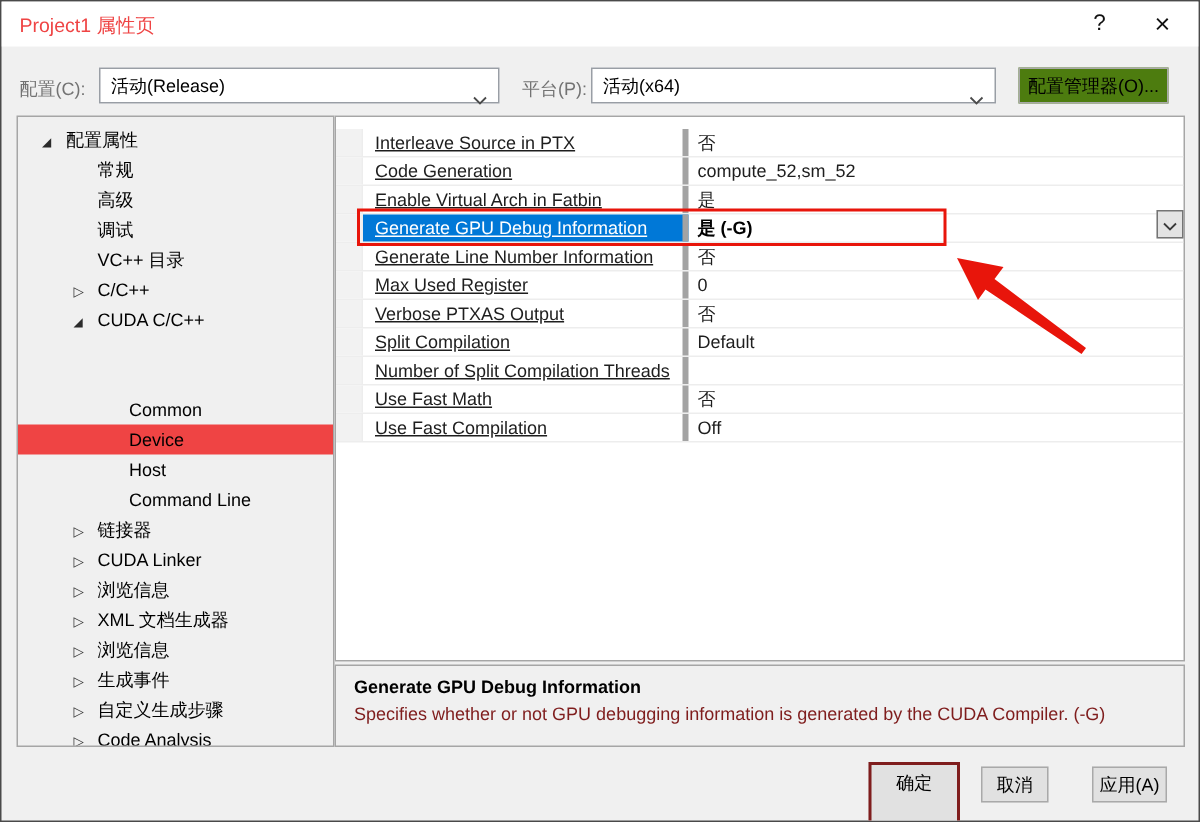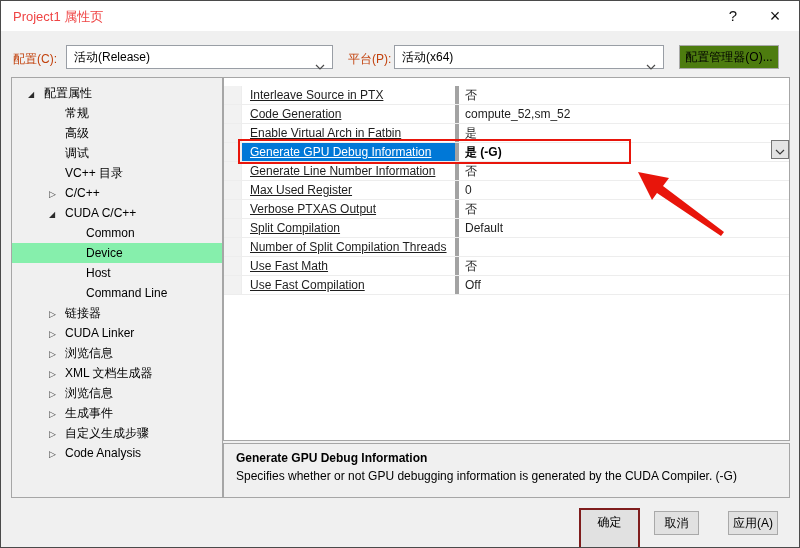--- a/index.html
+++ b/index.html
@@ -8,37 +8,37 @@
     position:absolute; left:0; top:0; width:800px; height:548px;
     background:#f0f0f0; border:1px solid #4a4a4a; overflow:hidden;
   }
   
   .titlebar { position:absolute; left:0; top:0; width:100%; height:30px; background:#ffffff; }
   .title { position:absolute; left:12px; top:7px; font-size:13px; color:#ef4444; }
   .tb-btn { position:absolute; top:0; width:40px; height:30px; text-align:center; line-height:30px; font-size:15px; color:#111; cursor:default; }
   .help-btn { right:46px; }
   .close-btn { right:4px; font-size:18px; }
   
-  .lbl { position:absolute; font-size:12px; color:#c2410c; top:50px; }
+  .lbl { position:absolute; font-size:12px; color:#737373; top:50px; }
   .combo {
     position:absolute; top:44px; height:24px; background:#fff; border:1px solid #999ea5;
     font-size:12px; line-height:22px; padding-left:7px; color:#000;
   }
   .combo .chev { position:absolute; right:7px; top:9px; }
   .cfg-mgr {
     position:absolute; top:44px; left:678px; width:100px; height:24px;
     background:#4d7c0f; border:1px solid #a9a9a9; font-size:12px; text-align:center; line-height:22px;
   }
   
   .tree {
     position:absolute; left:10px; top:76px; width:212px; height:421px;
     background:#f0f0f0; border:1px solid #a6a6a6; padding-top:5px; overflow:hidden;
   }
   .tree-item { position:relative; height:20px; line-height:20px; font-size:12px; white-space:nowrap; }
-  .tree-item.selected { background:#86efac; }
+  .tree-item.selected { background:#ef4444; }
   .tw { display:inline-block; width:16px; font-size:9px; color:#3b3b3b; text-align:left; }
   .tw.exp { font-size:8px; color:#2b2b2b; }
   
   .grid {
     position:absolute; left:222px; top:76px; width:567px; height:364px;
     background:#ffffff; border:1px solid #a6a6a6; padding-top:8px; overflow:hidden;
   }
   .grow { display:flex; height:19px; line-height:18px; font-size:12px; border-bottom:1px solid #ededed; }
   .gutter { width:18px; background:#f2f2f2; border-right:1px solid #ededed; flex:none; }
   .gname { width:217px; flex:none; padding-left:8px; border-right:4px solid #a3a3a3; white-space:nowrap; overflow:hidden; color:#1e1e1e;text-decoration:underline; }
@@ -48,21 +48,21 @@
   .val-dd {
     position:absolute; left:770px; top:139px; width:18px; height:19px;
     background:#e3e3e3; border:1px solid #747474; text-align:center; line-height:17px;
   }
   
   .desc {
     position:absolute; left:222px; top:442px; width:567px; height:55px;
     background:#f0f0f0; border:1px solid #a6a6a6; padding:7px 12px;
   }
   .desc-title { font-size:12px; font-weight:bold; color:#000; margin-bottom:4px; }
-  .desc-text  { font-size:12px; color:#000000; }
+  .desc-text  { font-size:12px; color:#7f1d1d; }
   
   .btn { position:absolute; font-size:12px; text-align:center; background:#e1e1e1; }
   .btn-ok     { left:578px; top:507px; width:61px; height:46px; border:2px solid #7f1d1d; line-height:25px; }
   .btn-cancel { left:653px; top:510px; width:45px; height:24px; border:1px solid #a9a9a9; line-height:22px; }
   .btn-apply  { left:727px; top:510px; width:50px; height:24px; border:1px solid #a9a9a9; line-height:22px; }
   
   .red-rect {
     position:absolute; left:237px; top:138px; width:393px; height:25px;
     border:2px solid #e8150b; pointer-events:none; z-index:20;
   }
@@ -104,21 +104,21 @@
   <div class="cfg-mgr">配置管理器(O)...</div>
 
   <div class="tree">
       <div class="tree-item" style="padding-left: 16px;"><span class="tw exp">◢</span><span>配置属性</span></div>
       <div class="tree-item" style="padding-left: 37px;"><span class="tw"></span><span>常规</span></div>
       <div class="tree-item" style="padding-left: 37px;"><span class="tw"></span><span>高级</span></div>
       <div class="tree-item" style="padding-left: 37px;"><span class="tw"></span><span>调试</span></div>
       <div class="tree-item" style="padding-left: 37px;"><span class="tw"></span><span>VC++ 目录</span></div>
       <div class="tree-item" style="padding-left: 37px;"><span class="tw">▷</span><span>C/C++</span></div>
       <div class="tree-item" style="padding-left: 37px;"><span class="tw exp">◢</span><span>CUDA C/C++</span></div>
-      <div class="tree-item" style="padding-left: 58px;"><span class="tw"></span><span>Common</span></div>
+      <div class="tree-item" style="padding-left: 58px; margin-top: 40px;"><span class="tw"></span><span>Common</span></div>
       <div class="tree-item selected" style="padding-left: 58px;"><span class="tw"></span><span>Device</span></div>
       <div class="tree-item" style="padding-left: 58px;"><span class="tw"></span><span>Host</span></div>
       <div class="tree-item" style="padding-left: 58px;"><span class="tw"></span><span>Command Line</span></div>
       <div class="tree-item" style="padding-left: 37px;"><span class="tw">▷</span><span>链接器</span></div>
       <div class="tree-item" style="padding-left: 37px;"><span class="tw">▷</span><span>CUDA Linker</span></div>
       <div class="tree-item" style="padding-left: 37px;"><span class="tw">▷</span><span>浏览信息</span></div>
       <div class="tree-item" style="padding-left: 37px;"><span class="tw">▷</span><span>XML 文档生成器</span></div>
       <div class="tree-item" style="padding-left: 37px;"><span class="tw">▷</span><span>浏览信息</span></div>
       <div class="tree-item" style="padding-left: 37px;"><span class="tw">▷</span><span>生成事件</span></div>
       <div class="tree-item" style="padding-left: 37px;"><span class="tw">▷</span><span>自定义生成步骤</span></div>

